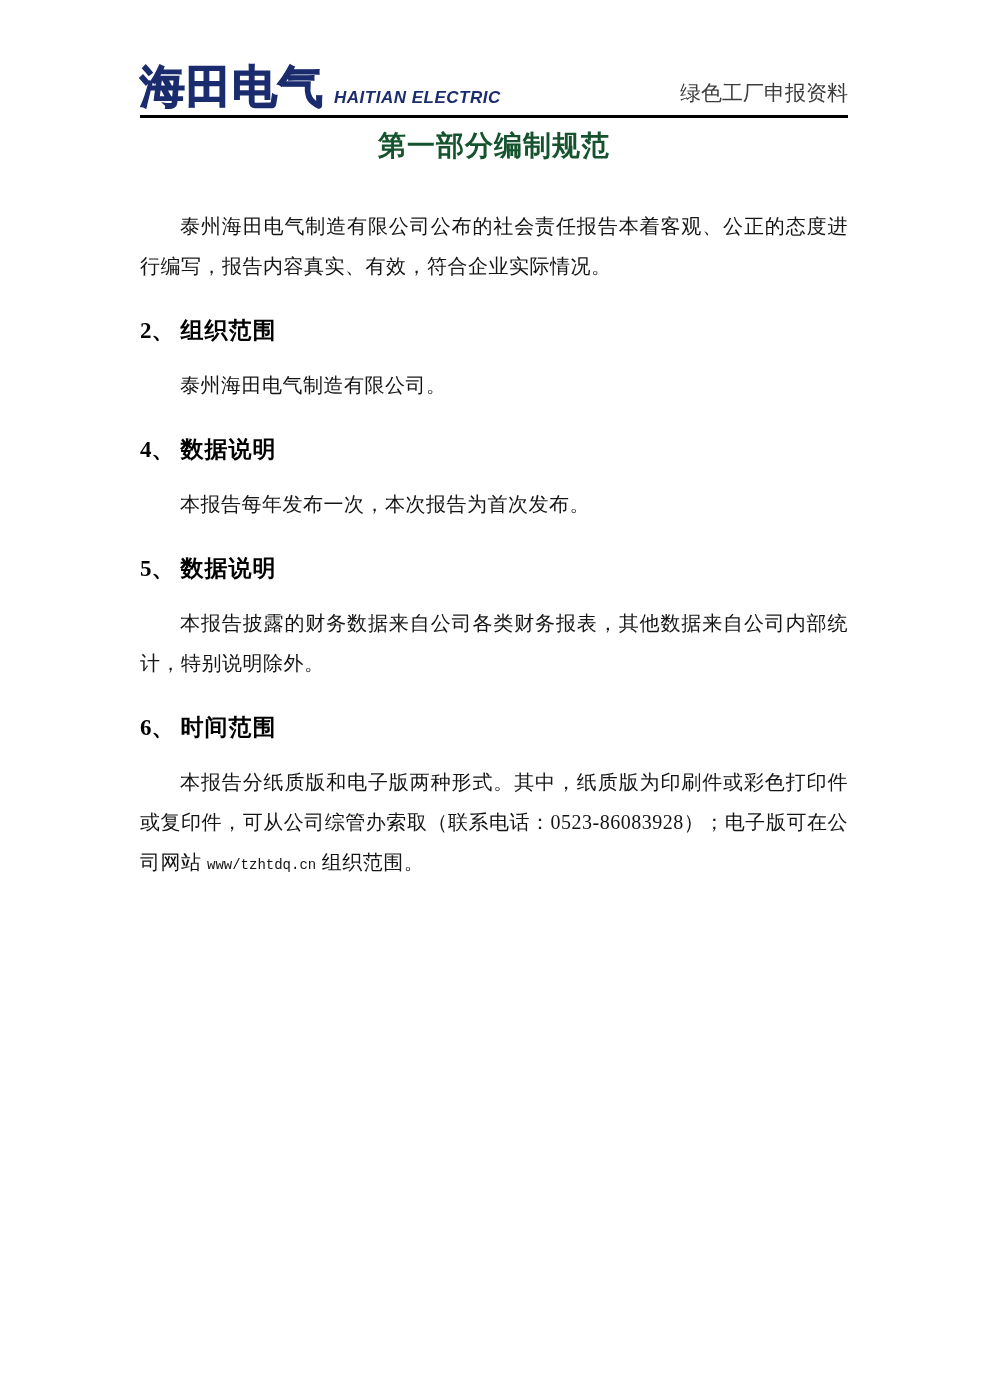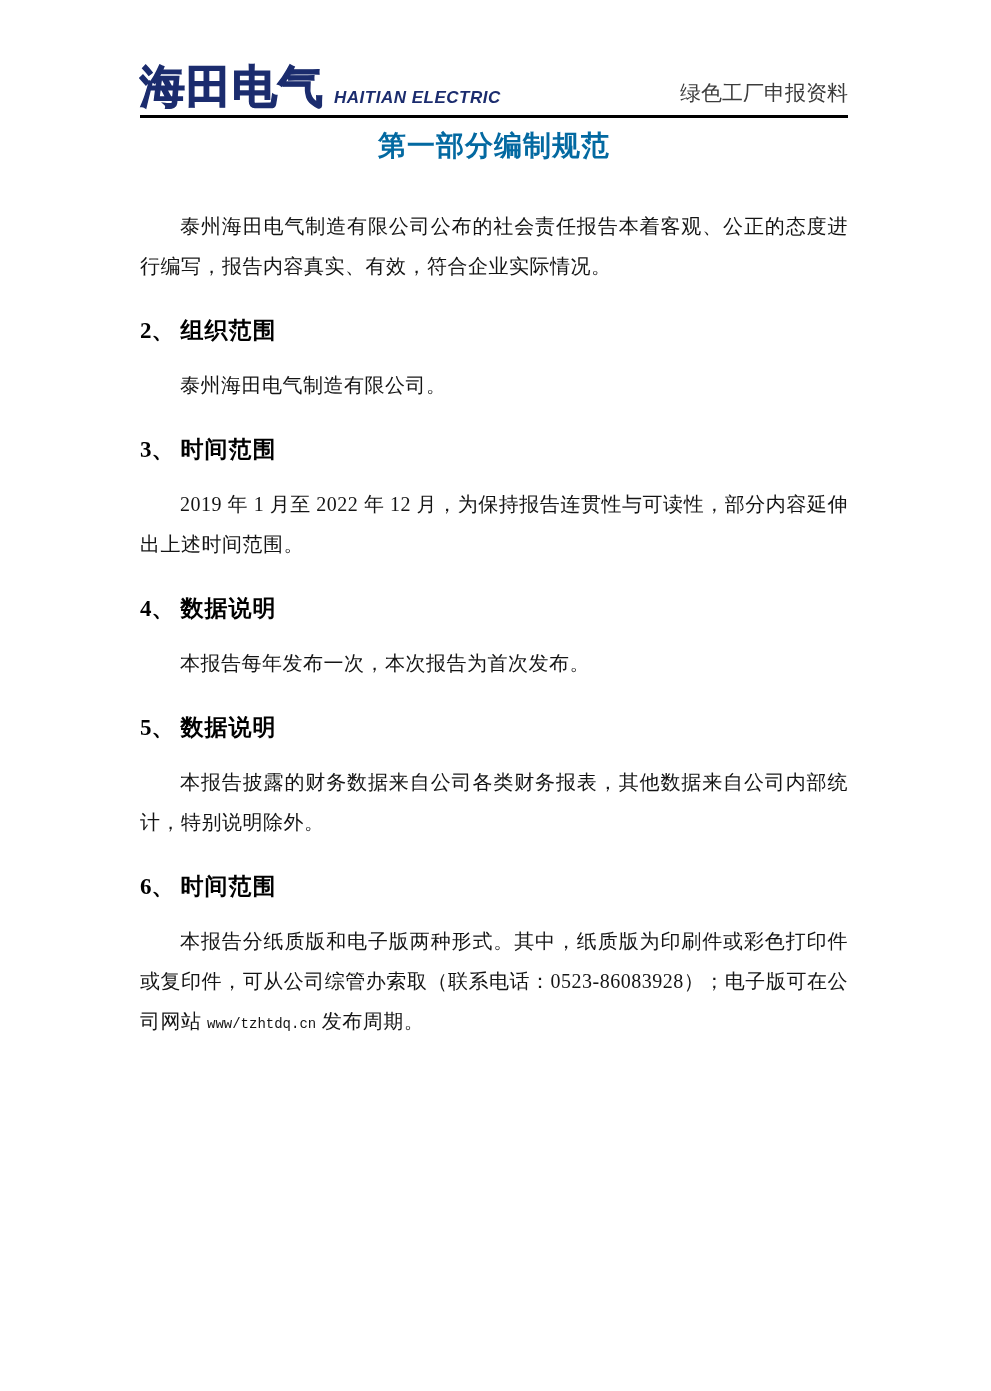--- a/index.html
+++ b/index.html
@@ -61,21 +61,21 @@
   }
   
   .title {
     margin: 12px 0 0 0;
     text-align: center;
     font-family: "Liberation Sans", "DejaVu Sans", sans-serif;
     font-weight: 700;
     font-size: 28px;
     line-height: 32px;
     letter-spacing: 1px;
-    color: #0369a1;
+    color: #14532d;
   }
   
   .sec { margin-top: 30px; }
   .sec-first { margin-top: 44px; }
   .sec-h {
     margin: 0;
     font-size: 23px;
     line-height: 28px;
     color: #000000;
   }
@@ -128,28 +128,20 @@
 
   <section class="sec">
     <h2 class="sec-h">
       <span class="sec-num">2、</span><span class="sec-label">组织范围</span>
     </h2>
     <div class="sec-body">
       <p class="para">泰州海田电气制造有限公司。</p>
     </div>
   </section>
 
-  <section class="sec">
-    <h2 class="sec-h">
-      <span class="sec-num">3、</span><span class="sec-label">时间范围</span>
-    </h2>
-    <div class="sec-body">
-      <p class="para">2019 年 1 月至 2022 年 12 月，为保持报告连贯性与可读性，部分内容延伸出上述时间范围。</p>
-    </div>
-  </section>
 
   <section class="sec">
     <h2 class="sec-h">
       <span class="sec-num">4、</span><span class="sec-label">数据说明</span>
     </h2>
     <div class="sec-body">
       <p class="para">本报告每年发布一次，本次报告为首次发布。</p>
     </div>
   </section>
 
@@ -160,17 +152,17 @@
     <div class="sec-body">
       <p class="para">本报告披露的财务数据来自公司各类财务报表，其他数据来自公司内部统计，特别说明除外。</p>
     </div>
   </section>
 
   <section class="sec">
     <h2 class="sec-h">
       <span class="sec-num">6、</span><span class="sec-label">时间范围</span>
     </h2>
     <div class="sec-body">
-      <p class="para"><span>本报告分纸质版和电子版两种形式。其中，纸质版为印刷件或彩色打印件或复印件，可从公司综管办索取（联系电话：0523-86083928）；电子版可在公司网站 </span><span class="url">www/tzhtdq.cn</span><span> 发布周期。</span></p>
+      <p class="para"><span>本报告分纸质版和电子版两种形式。其中，纸质版为印刷件或彩色打印件或复印件，可从公司综管办索取（联系电话：0523-86083928）；电子版可在公司网站 </span><span class="url">www/tzhtdq.cn</span><span> 组织范围。</span></p>
     </div>
   </section>
 
 </div>
 
 </body></html>

